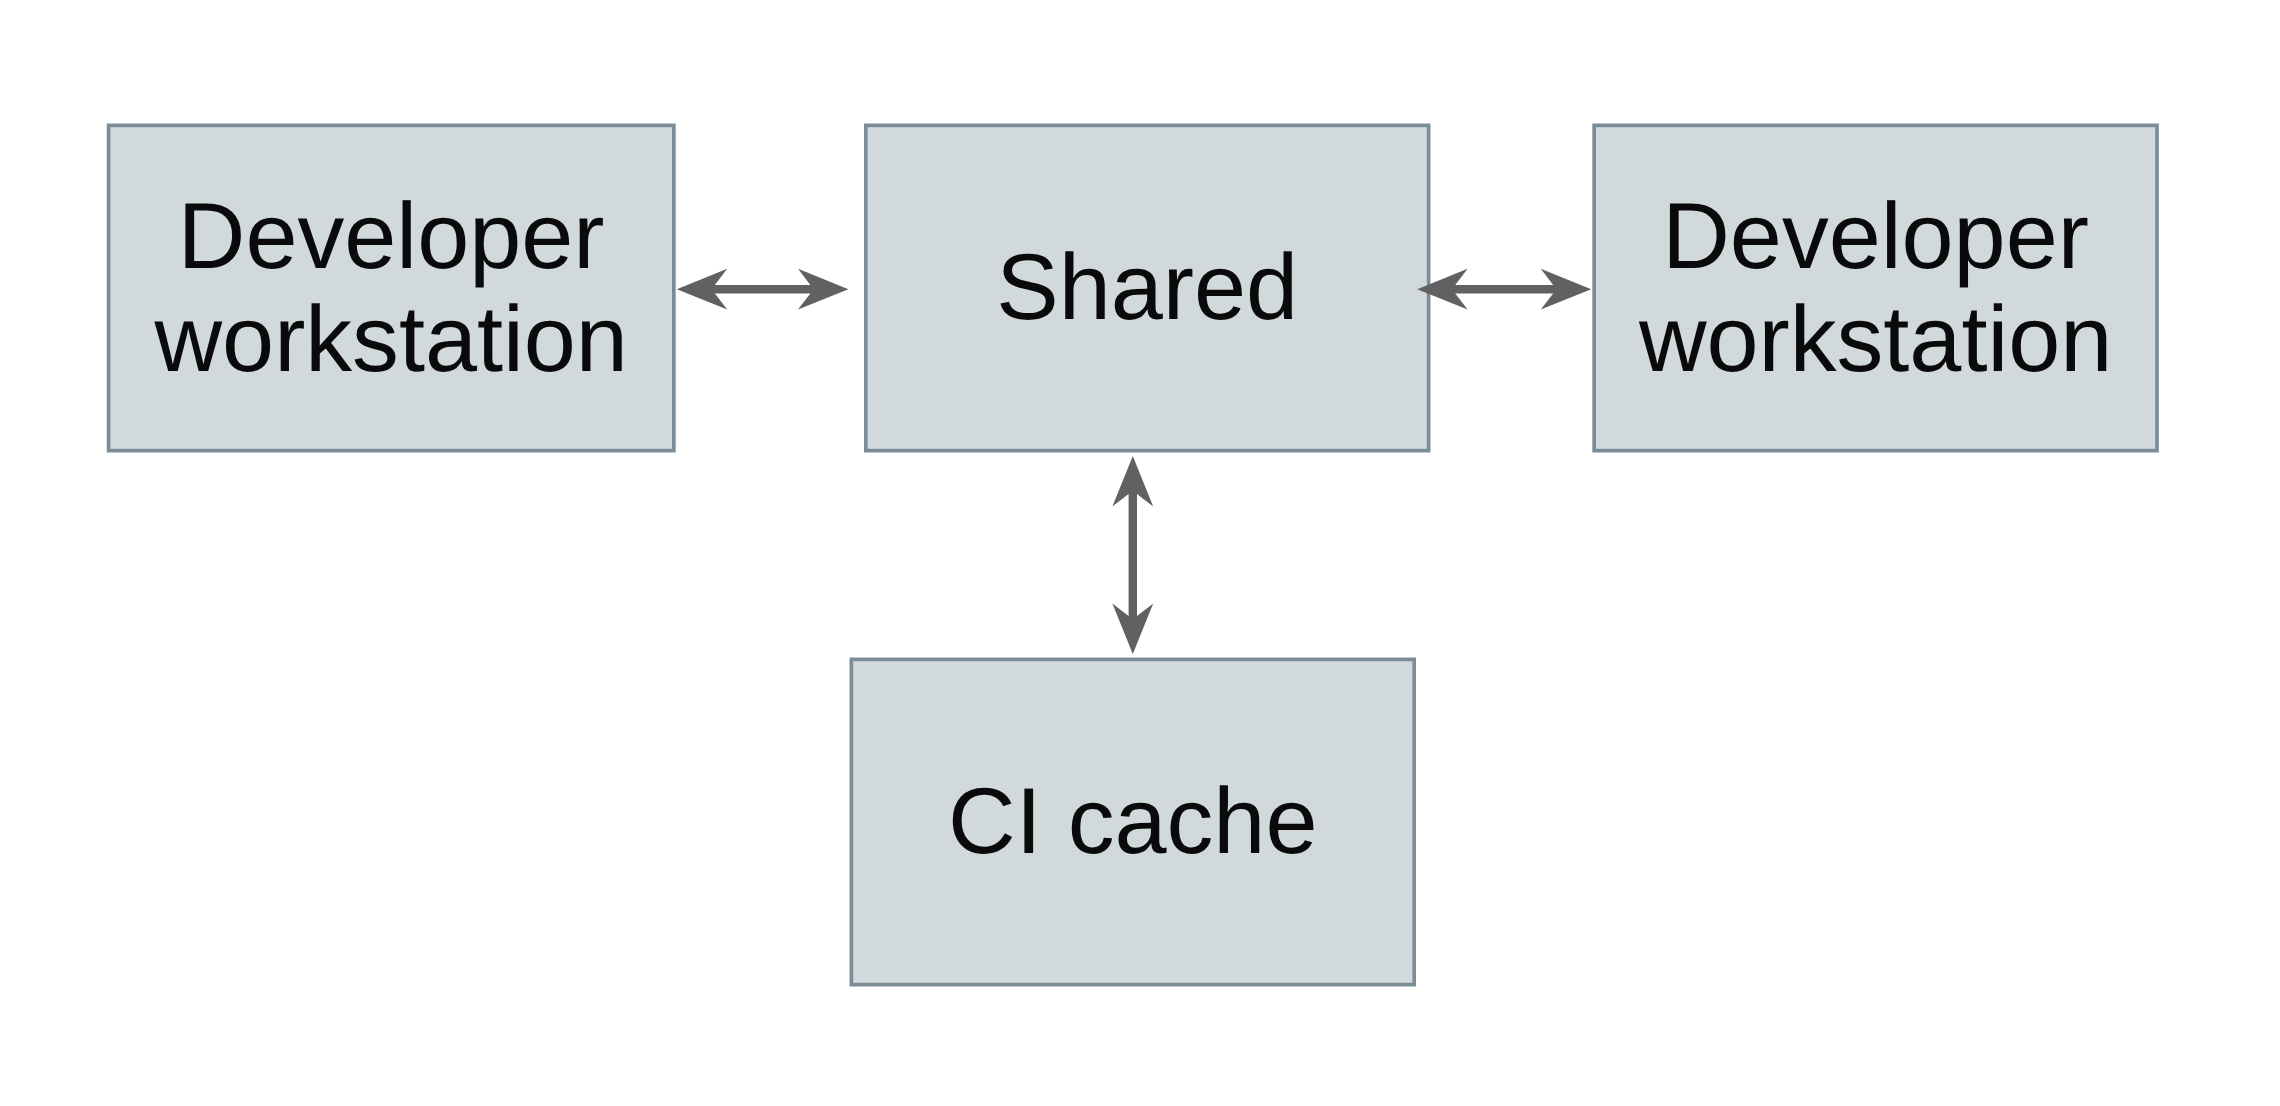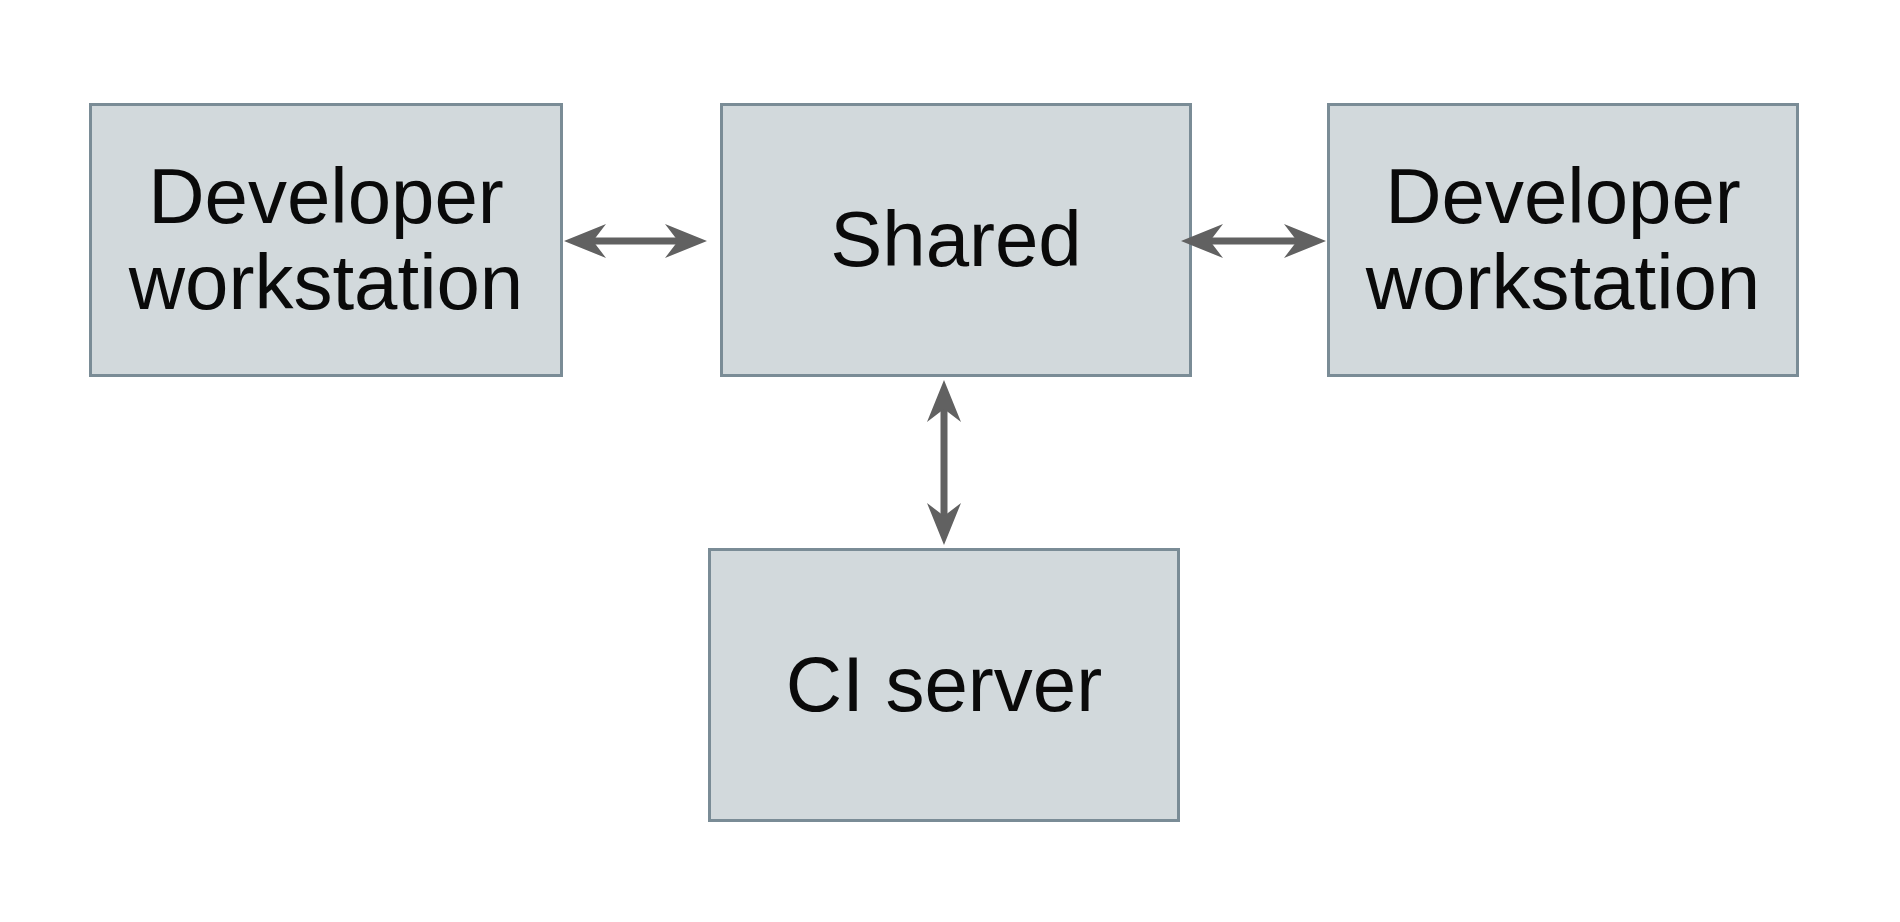--- a/index.html
+++ b/index.html
@@ -60,21 +60,21 @@
   <div class="node" id="node-cache">
     <span>Shared</span>
   </div>
 
   <div class="node" id="node-dev-right">
     <span>Developer</span>
     <span>workstation</span>
   </div>
 
   <div class="node" id="node-ci">
-    <span>CI server</span>
+    <span>CI cache</span>
   </div>
 
   <svg class="edges" viewBox="0 0 1900 922">
 
     <g>
       <line class="edge-shaft" x1="593" y1="241" x2="678" y2="241"></line>
       <polygon class="edge-head" points="564,241 606,224 593,241 606,258"></polygon>
       <polygon class="edge-head" points="707,241 665,224 678,241 665,258"></polygon>
     </g>
 

